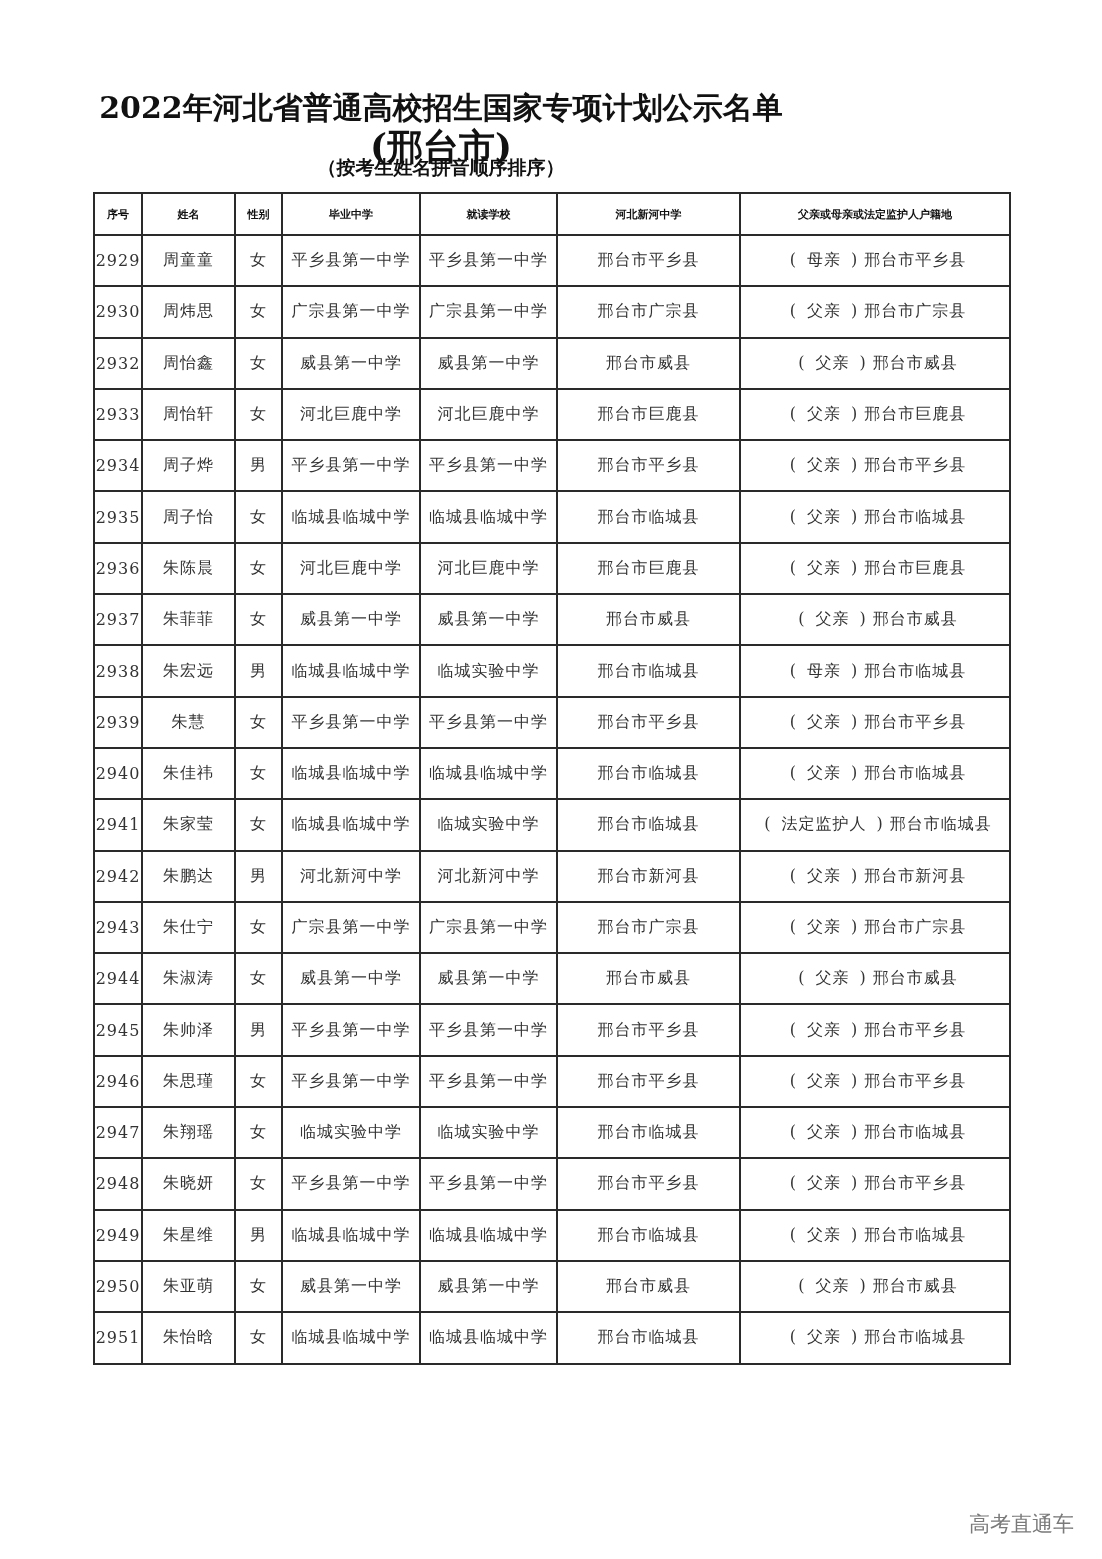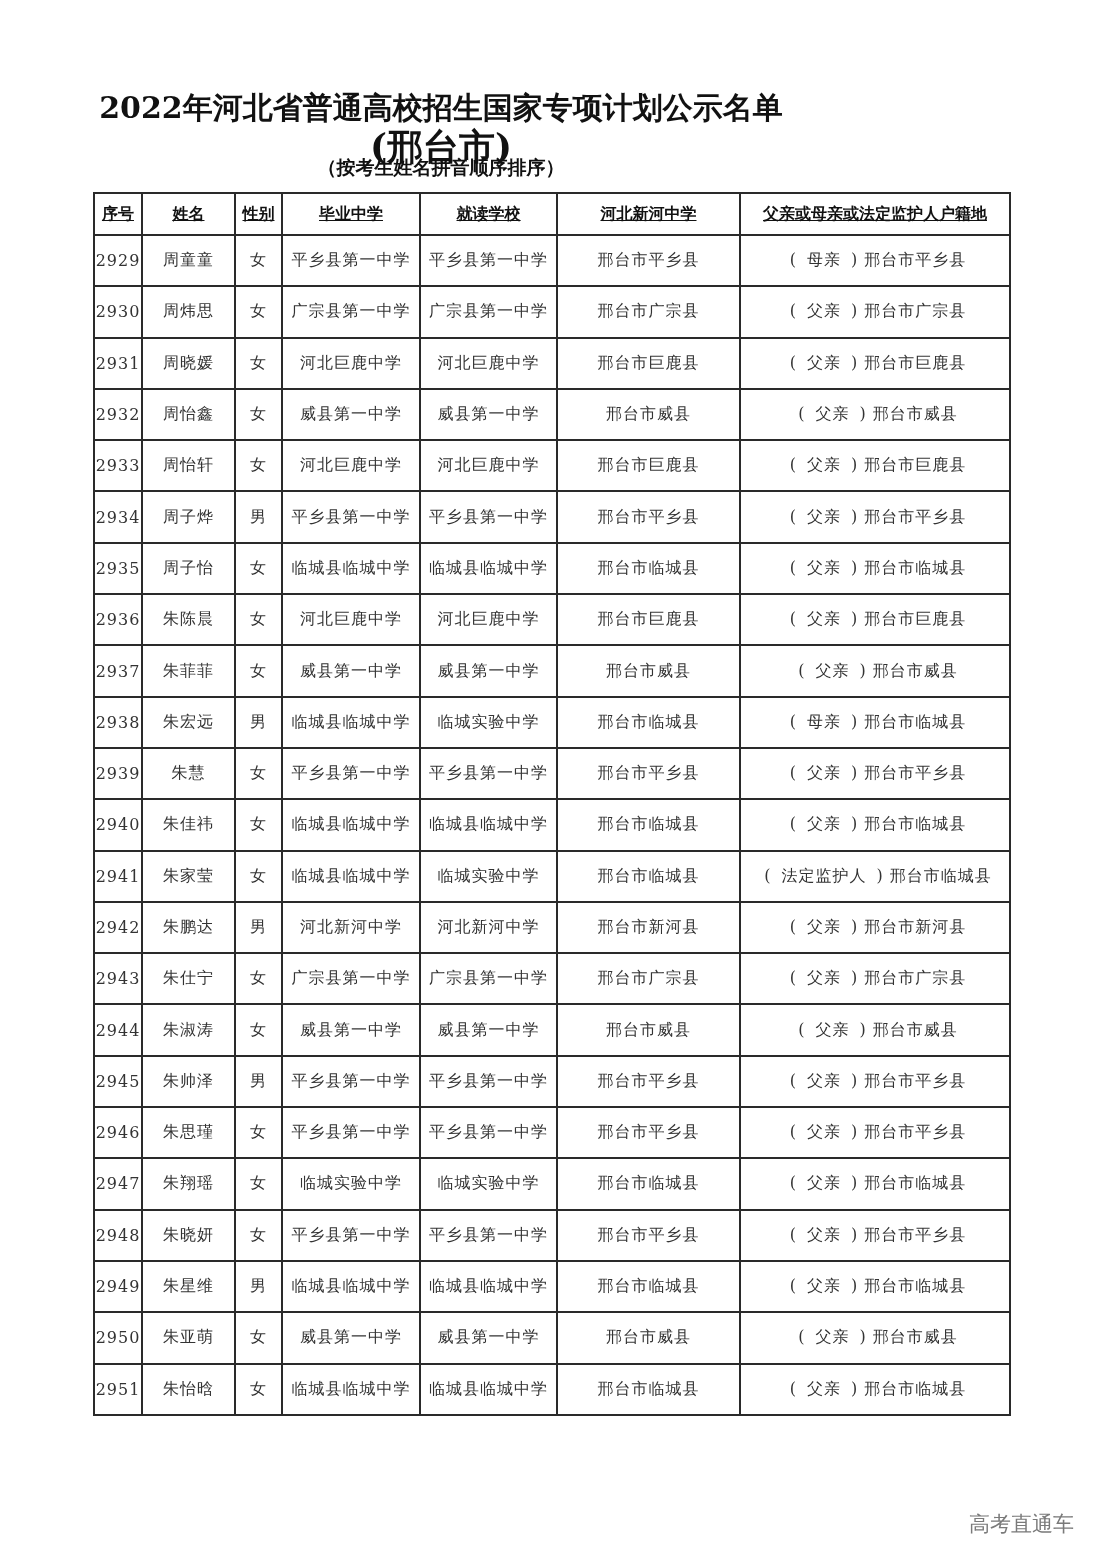--- a/index.html
+++ b/index.html
@@ -53,25 +53,24 @@
     table.roster th, table.roster td {
       border: 2px solid #2a2a2a;
       text-align: center;
       vertical-align: middle;
       padding: 0;
       overflow: hidden;
       white-space: nowrap;
     }
     table.roster th {
       height: 40px;
-      font-size: 16px;
+      font-size: 11px;
       font-weight: bold;
       font-family: "DejaVu Sans", "Liberation Sans", sans-serif;
       color: #111;
-      text-decoration: underline;
     }
     table.roster td {
       height: 49.3px;
       font-size: 16px;
       color: #333;
       letter-spacing: 1px;
     }
     td.col-no {
       font-size: 15px;
       letter-spacing: 0;
@@ -128,29 +127,20 @@
       <tr>
         <td class="col-no">2930</td>
         <td>周炜思</td>
         <td>女</td>
         <td>广宗县第一中学</td>
         <td>广宗县第一中学</td>
         <td>邢台市广宗县</td>
         <td><span class="paren">(</span><span class="guardian-rel">父亲</span><span class="paren">)</span><span>邢台市广宗县</span></td>
       </tr>
       <tr>
-        <td class="col-no">2931</td>
-        <td>周晓媛</td>
-        <td>女</td>
-        <td>河北巨鹿中学</td>
-        <td>河北巨鹿中学</td>
-        <td>邢台市巨鹿县</td>
-        <td><span class="paren">(</span><span class="guardian-rel">父亲</span><span class="paren">)</span><span>邢台市巨鹿县</span></td>
-      </tr>
-      <tr>
         <td class="col-no">2932</td>
         <td>周怡鑫</td>
         <td>女</td>
         <td>威县第一中学</td>
         <td>威县第一中学</td>
         <td>邢台市威县</td>
         <td><span class="paren">(</span><span class="guardian-rel">父亲</span><span class="paren">)</span><span>邢台市威县</span></td>
       </tr>
       <tr>
         <td class="col-no">2933</td>

